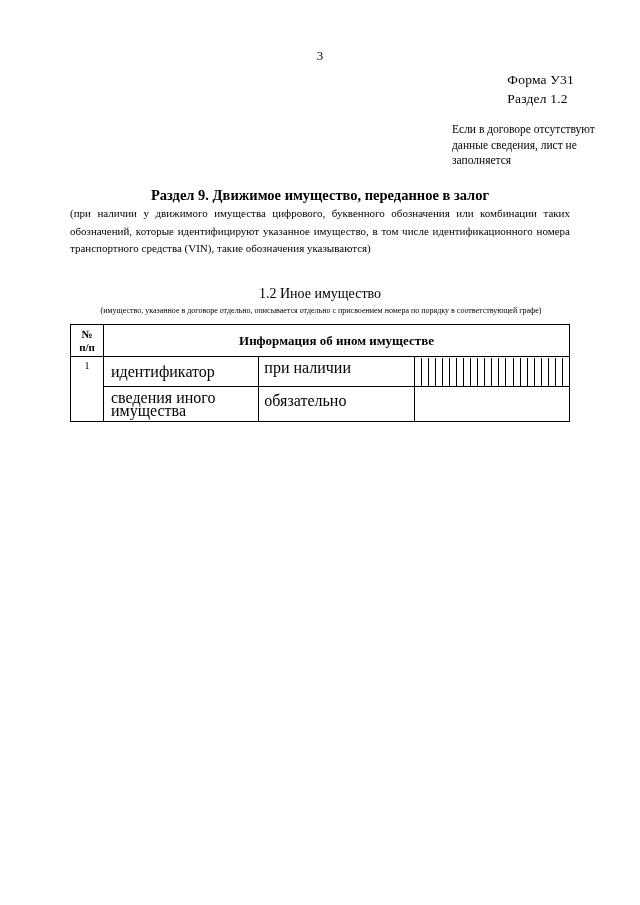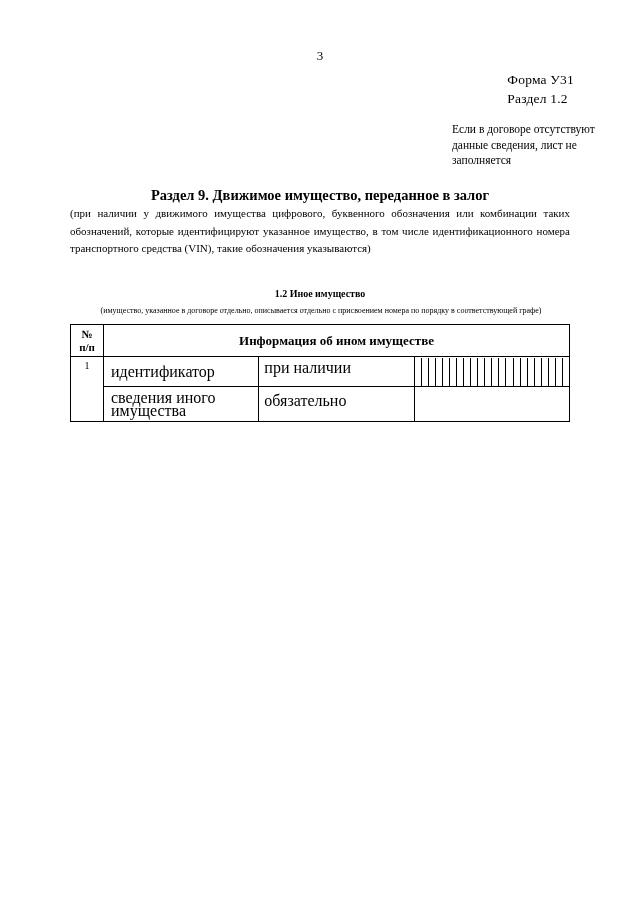--- a/index.html
+++ b/index.html
@@ -78,22 +78,22 @@
     text-align-last: left;
   }
 
   
   .sub-heading {
     position: absolute;
     top: 285px;
     left: 70px;
     width: 500px;
     text-align: center;
-    font-weight: bold;
-    font-size: 10px;
+    font-weight: normal;
+    font-size: 14px;
     line-height: 18px;
   }
 
   .sub-note {
     position: absolute;
     top: 305px;
     left: 70px;
     width: 502px;
     font-size: 8px;
     line-height: 12px;

